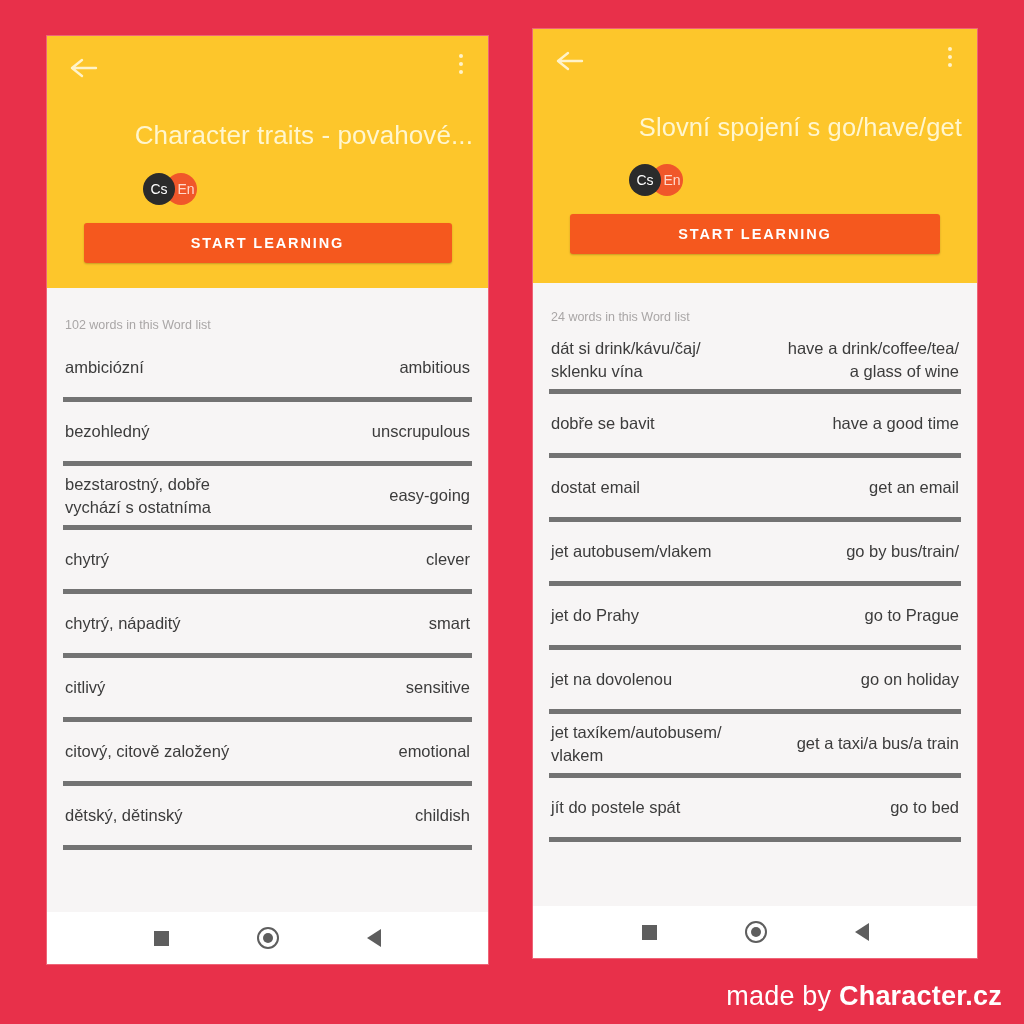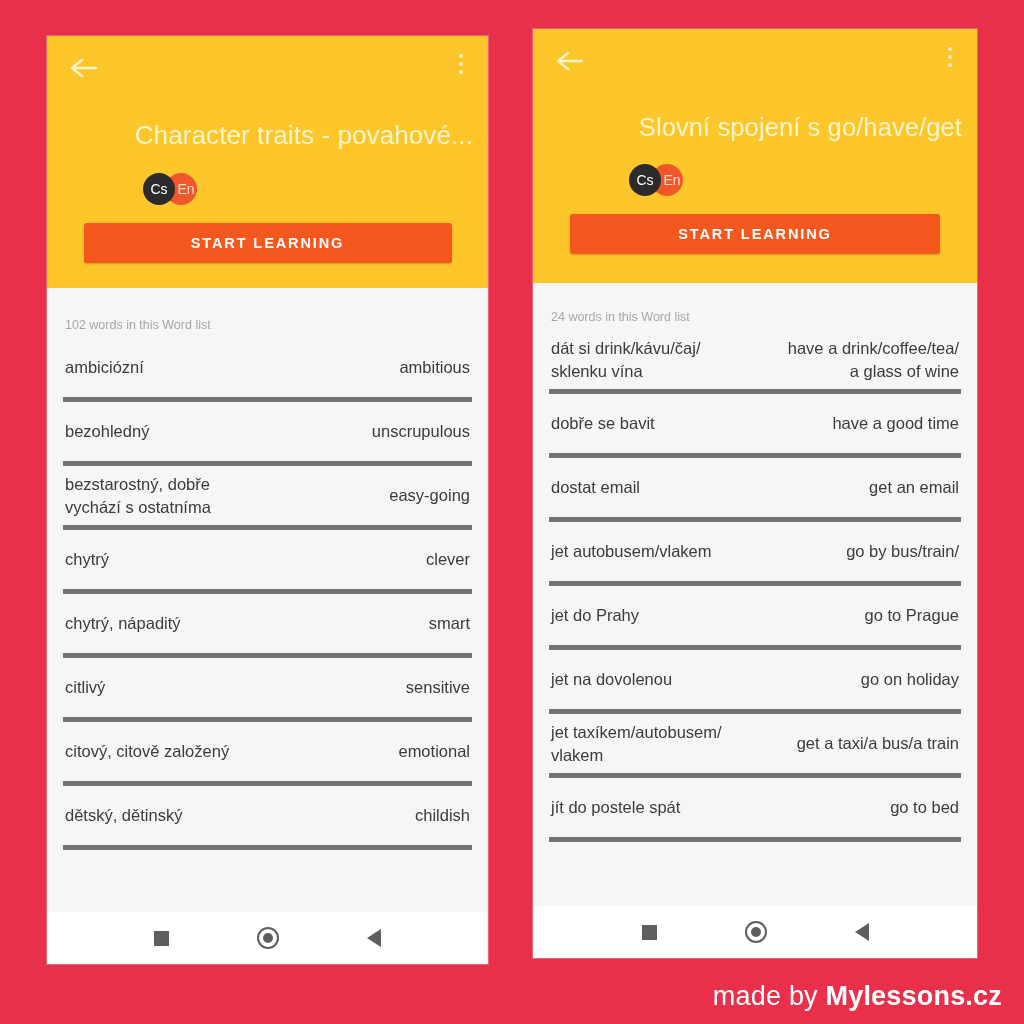--- a/index.html
+++ b/index.html
@@ -360,14 +360,14 @@
   </div>
 
   <div class="navbar">
     <span class="nav-recents"></span>
     <span class="nav-home"></span>
     <span class="nav-back"></span>
   </div>
 </div>
 
 <div class="watermark">
-  <span class="wm-light">made by </span><span class="wm-bold">Mylessons.cz</span>
+  <span class="wm-light">made by </span><span class="wm-bold">Character.cz</span>
 </div>
 
 </body></html>

